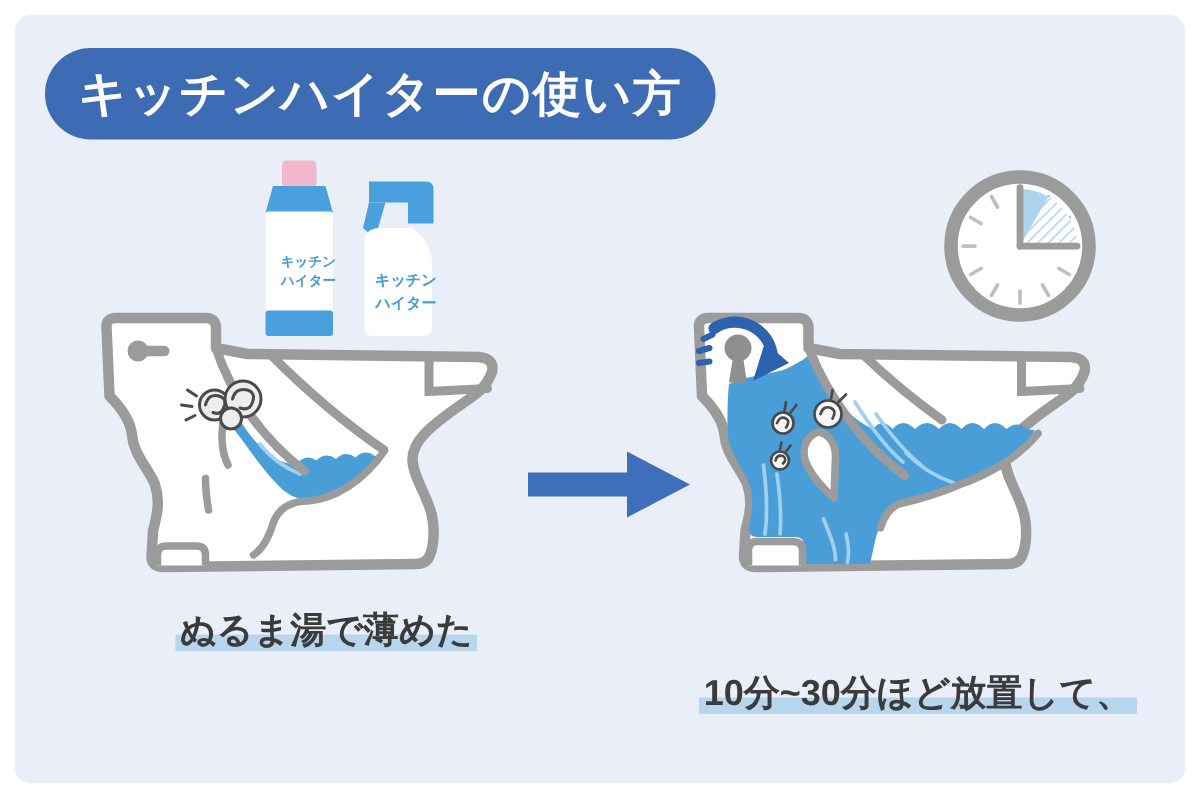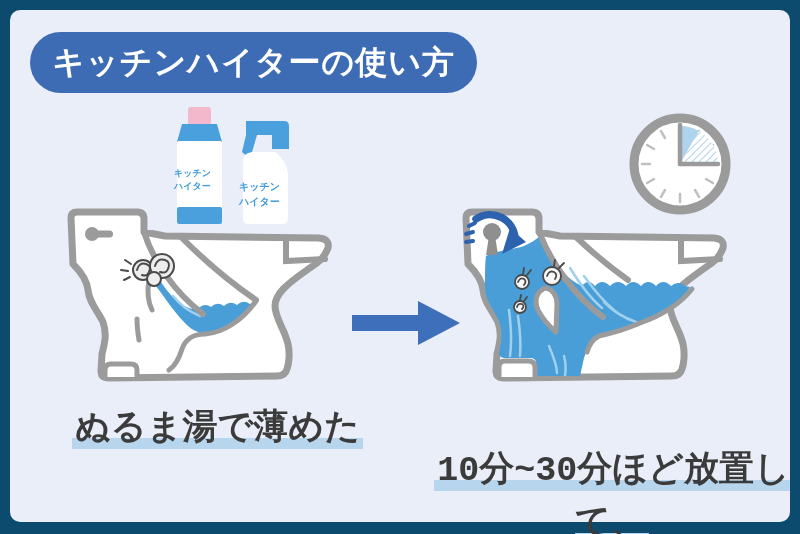--- a/index.html
+++ b/index.html
@@ -1,41 +1,41 @@
 <!DOCTYPE html>
 <html><head>
 <meta charset="utf-8">
 <style>
   html,body{margin:0;padding:0;background:#b0c4e4;}
   *{box-sizing:border-box;}
   .stage{
     position:relative;width:800px;height:534px;overflow:hidden;
-    background:#0c4a6e;
-    font-family:Liberation Mono, monospace;
+    background:#ffffff;
+    font-family:Liberation Sans, sans-serif;
   }
   .panel{
     position:absolute;left:10px;top:10px;width:780px;height:512px;
     background:#e9eef8;border-radius:10px;
   }
   .title-pill{
     position:absolute;left:30px;top:32px;width:447px;height:61px;
     background:#3d6cb4;border-radius:31px;
     display:flex;align-items:center;justify-content:center;
     color:#ffffff;font-size:32px;font-weight:bold;letter-spacing:1px;
   }
   .abs{position:absolute;}
   .bottle-label{
-    position:absolute;font-weight:bold;color:#3f9bd8;text-align:left;
+    position:absolute;font-weight:bold;color:#3f9bd8;text-align:right;
     white-space:pre-line;line-height:1.45;
   }
   .bottle-label.squeeze{left:174px;top:168px;width:50px;font-size:9px;}
   .bottle-label.spray{left:239px;top:181px;width:52px;font-size:10px;}
   .caption{
     position:absolute;top:403px;text-align:center;
-    font-weight:bold;font-size:35px;color:#3b3b3b;line-height:1.5;
+    font-weight:bold;font-size:24px;color:#3b3b3b;line-height:1.5;
   }
   .caption.left{left:25px;width:385px;}
   .caption.right{left:422px;width:380px;margin-top:42px;}
   .caption .hl{
     background-image:linear-gradient(#b7d5ec,#b7d5ec);
     background-size:100% 11px;background-repeat:no-repeat;
     background-position:0 calc(100% - 2px);
     padding:0 3px 2px 3px;
   }
 </style>

